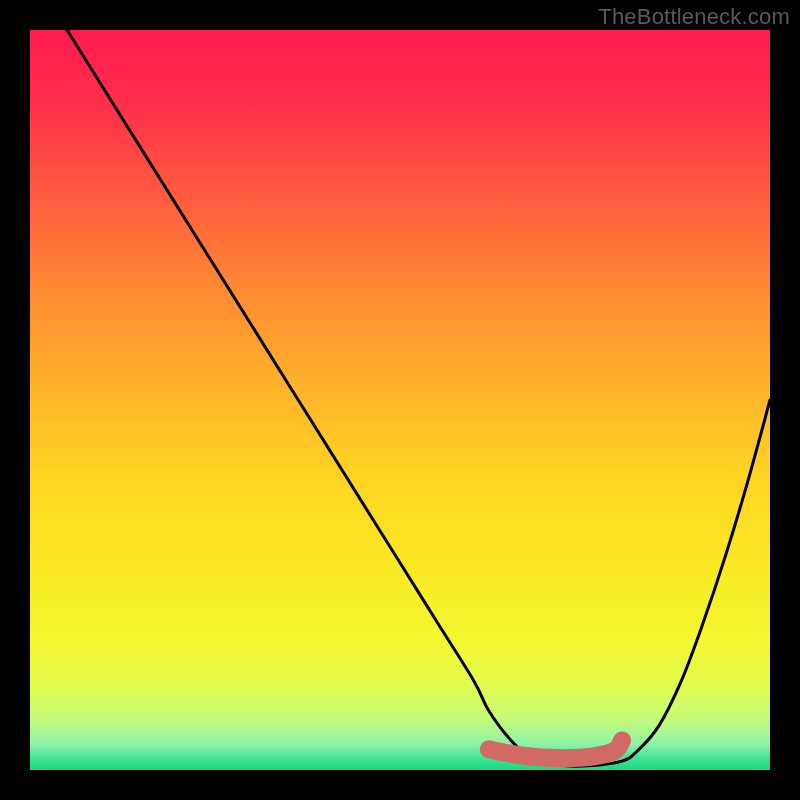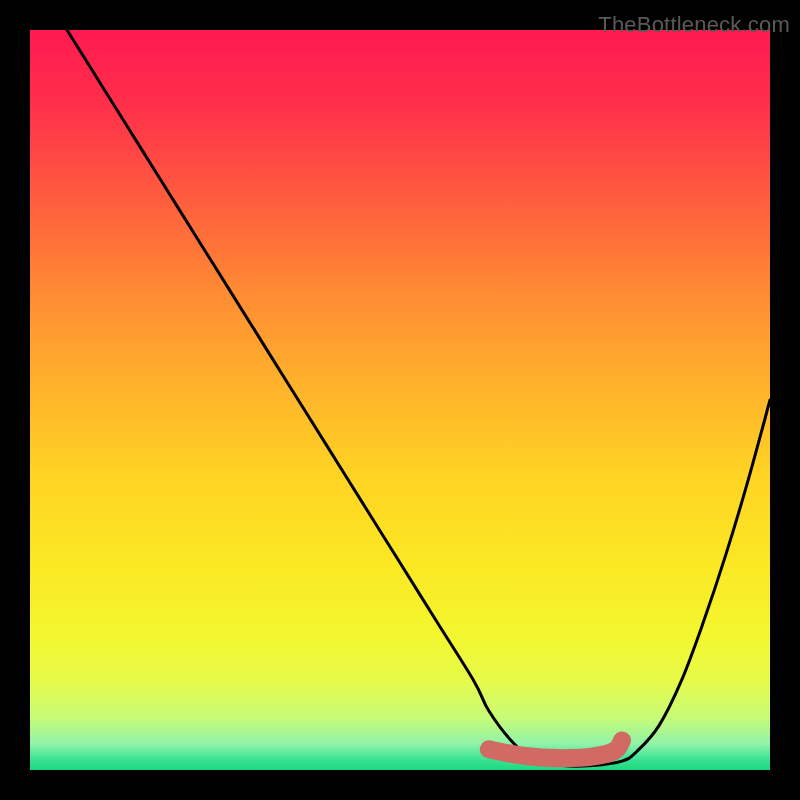--- a/index.html
+++ b/index.html
@@ -12,21 +12,21 @@
     font-family: Arial, Helvetica, sans-serif;
   }
   .stage {
     position: relative;
     width: 800px;
     height: 800px;
     background: #000;
   }
   .attribution {
     position: absolute;
-    top: 12px;
+    top: 4px;
     right: 10px;
     color: #5a5a5a;
     font-size: 22px;
     font-weight: 500;
     letter-spacing: 0.2px;
     z-index: 10;
   }
   .plot-area {
     position: absolute;
     left: 30px;

